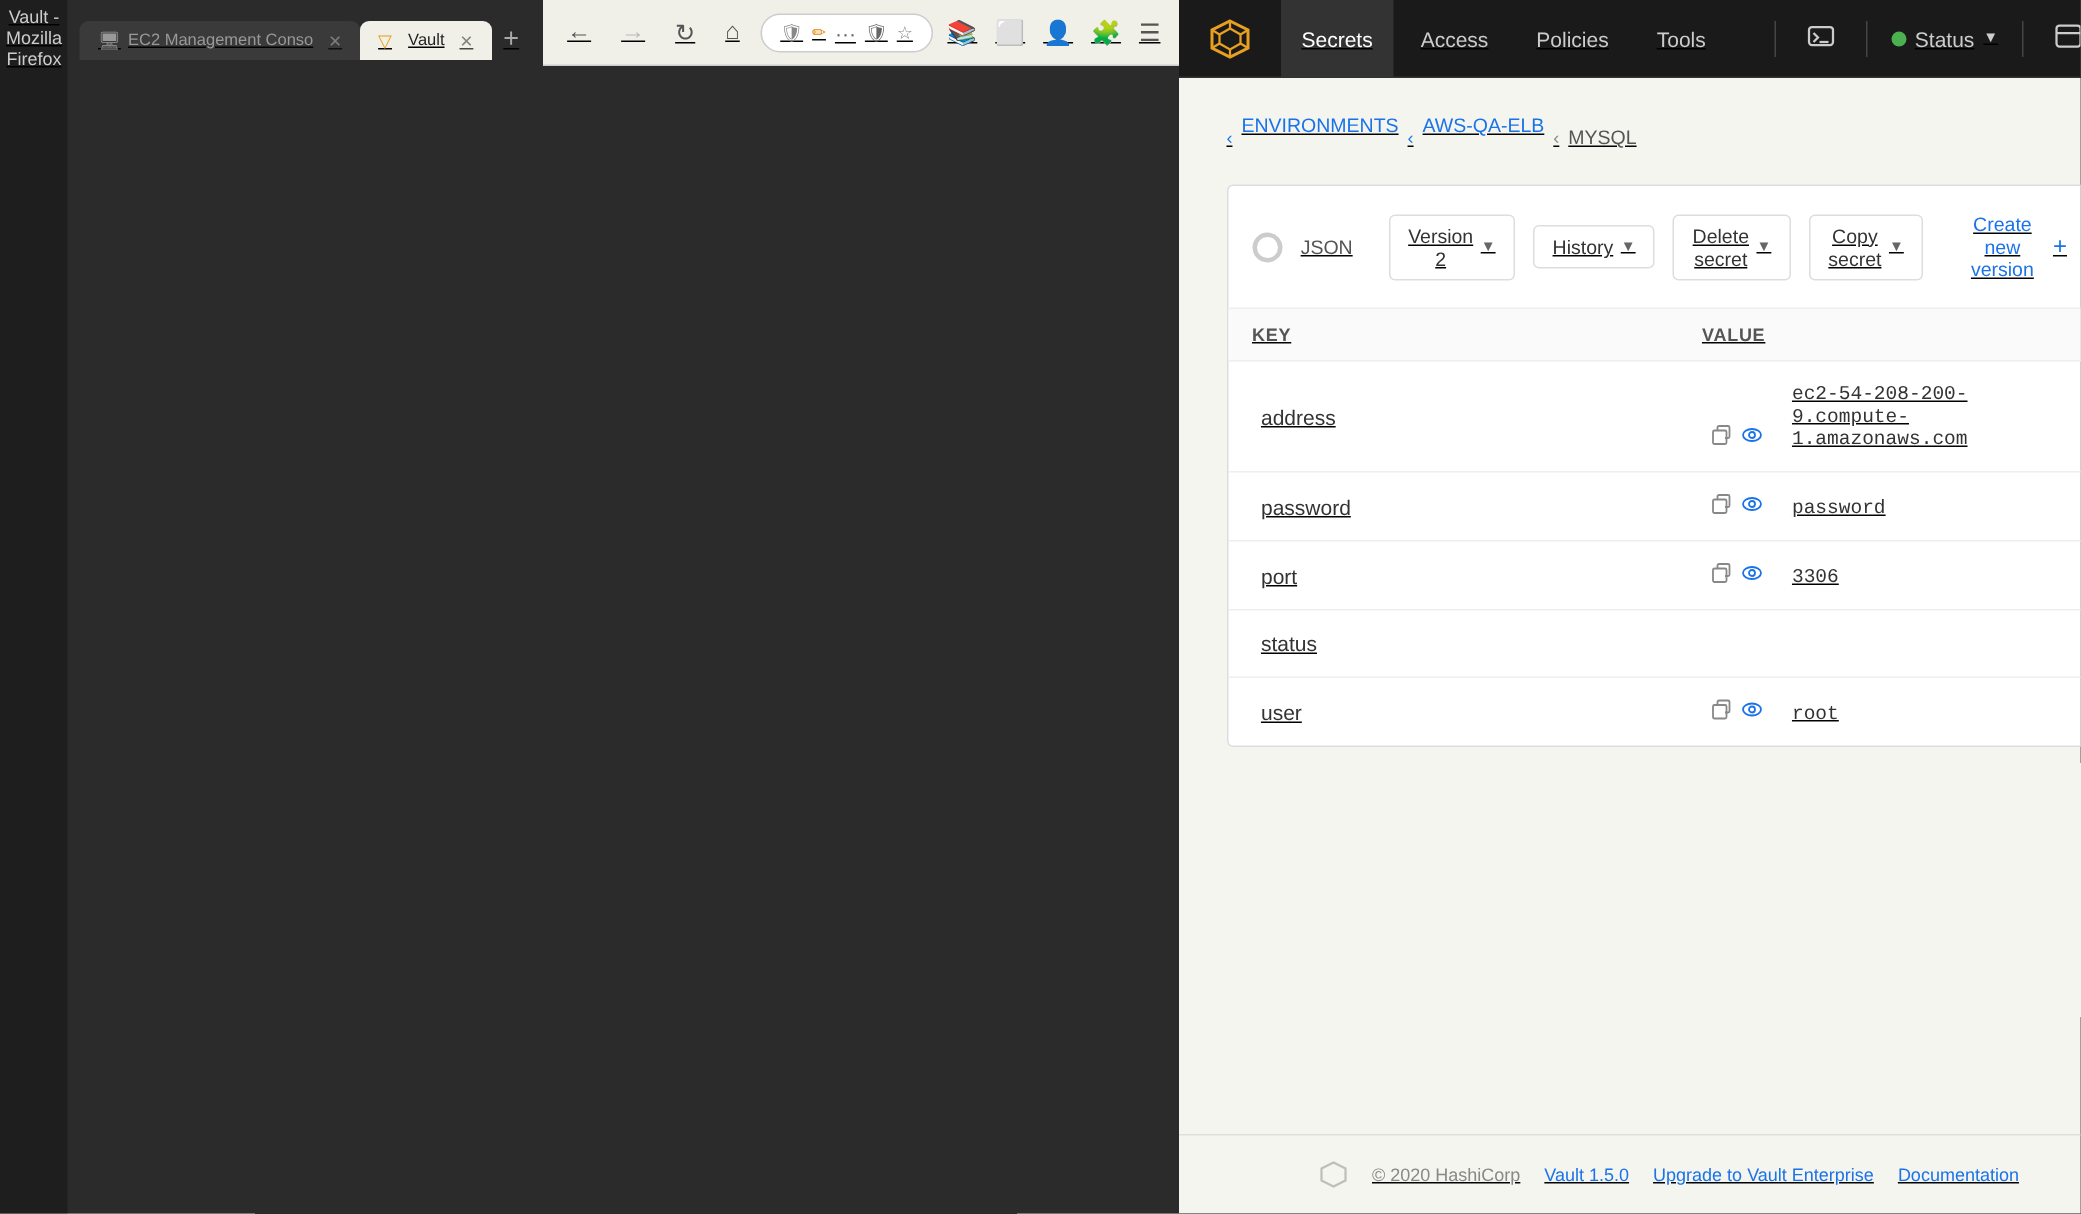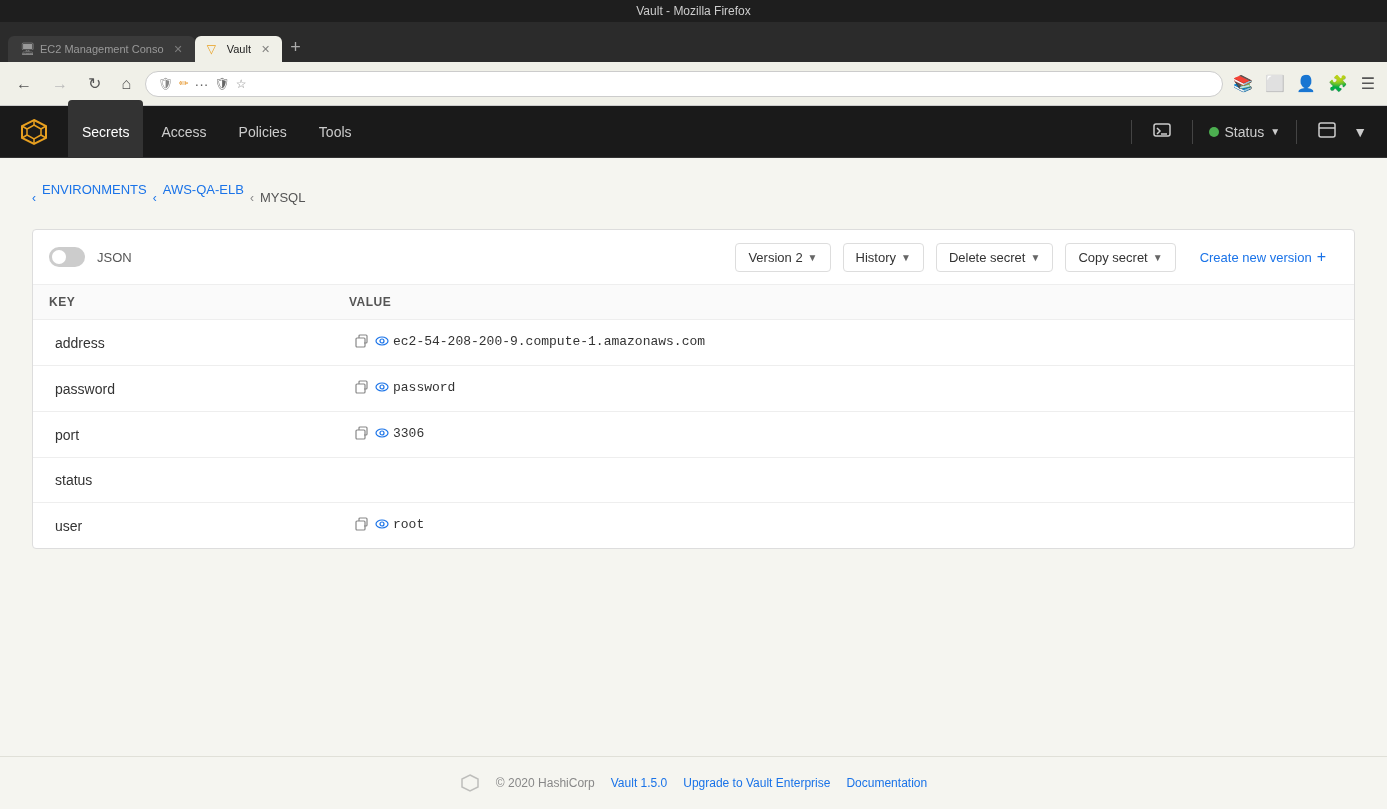--- a/index.html
+++ b/index.html
@@ -1,19 +1,19 @@
 <!DOCTYPE html>
 <html><head>
   <meta charset="utf-8">
   <style>
     * { margin: 0; padding: 0; box-sizing: border-box; }
     body { font-family: -apple-system, BlinkMacSystemFont, 'Segoe UI', sans-serif; background: #f5f5f0; font-size: 14px; }
 
     
-    .browser-frame { width: 1387px; min-height: 809px; background: #2b2b2b; display: flex; flex-direction: column; }
+    .browser-frame { width: 1387px; min-height: 809px; background: #2b2b2b; display: flex; flex-direction: row; text-decoration: underline; }
     .browser-title-bar { background: #1e1e1e; color: #ccc; text-align: center; padding: 4px; font-size: 12px; }
     .browser-tabs { background: #2b2b2b; display: flex; align-items: flex-end; padding: 6px 8px 0; height: 40px; }
     .browser-tab { display: flex; align-items: center; padding: 6px 12px; border-radius: 6px 6px 0 0; font-size: 12px; gap: 6px; background: #3c3c3c; color: #aaa; max-width: 200px; }
     .browser-tab.active { background: #f0f0e8; color: #222; }
     .browser-tab .tab-favicon { width: 14px; height: 14px; }
     .browser-tab .tab-close { margin-left: 4px; cursor: pointer; opacity: 0.7; font-size: 11px; }
     .browser-tab.inactive { background: #3a3a3a; color: #999; }
     .new-tab-btn { background: none; border: none; color: #aaa; font-size: 18px; padding: 4px 8px; cursor: pointer; }
     .browser-toolbar { background: #f0f0e8; display: flex; align-items: center; padding: 6px 10px; gap: 8px; height: 44px; border-bottom: 1px solid #ccc; }
     .nav-btn { background: none; border: none; cursor: pointer; color: #555; font-size: 16px; padding: 2px 6px; border-radius: 4px; }
@@ -58,21 +58,21 @@
     .toolbar-btn .chevron { font-size: 10px; color: #666; }
     .toolbar-btn-primary { display: flex; align-items: center; gap: 5px; padding: 6px 12px; border: none; border-radius: 4px; background: none; cursor: pointer; font-size: 13px; color: #1a73e8; font-weight: 500; }
 
     
     .secret-table { width: 100%; }
     .table-header { display: grid; grid-template-columns: 300px 1fr; padding: 10px 16px; border-bottom: 1px solid #eee; background: #fafafa; }
     .table-header-cell { font-size: 12px; font-weight: 600; color: #555; text-transform: uppercase; letter-spacing: 0.5px; }
     .table-row { display: grid; grid-template-columns: 300px 1fr; padding: 14px 22px; border-bottom: 1px solid #eee; align-items: center; }
     .table-row:last-child { border-bottom: none; }
     .key-cell { color: #333; font-size: 14px; }
-    .value-cell { display: flex; align-items: flex-start; gap: 4px; }
+    .value-cell { display: flex; align-items: flex-end; gap: 20px; }
     .value-icons { display: flex; gap: 6px; align-items: center; }
     .copy-icon { color: #888; cursor: pointer; font-size: 14px; }
     .eye-icon { color: #1a73e8; cursor: pointer; font-size: 14px; }
     .value-text { font-family: 'Courier New', monospace; font-size: 13px; color: #333; }
 
     
     .app-footer { background: #f5f5f0; padding: 16px 32px; text-align: center; border-top: 1px solid #e0e0d8; color: #888; font-size: 12px; display: flex; align-items: center; justify-content: center; gap: 16px; margin-top: auto; }
     .footer-logo { width: 20px; height: 20px; opacity: 0.5; }
     .footer-link { color: #1a73e8; text-decoration: none; }
 

